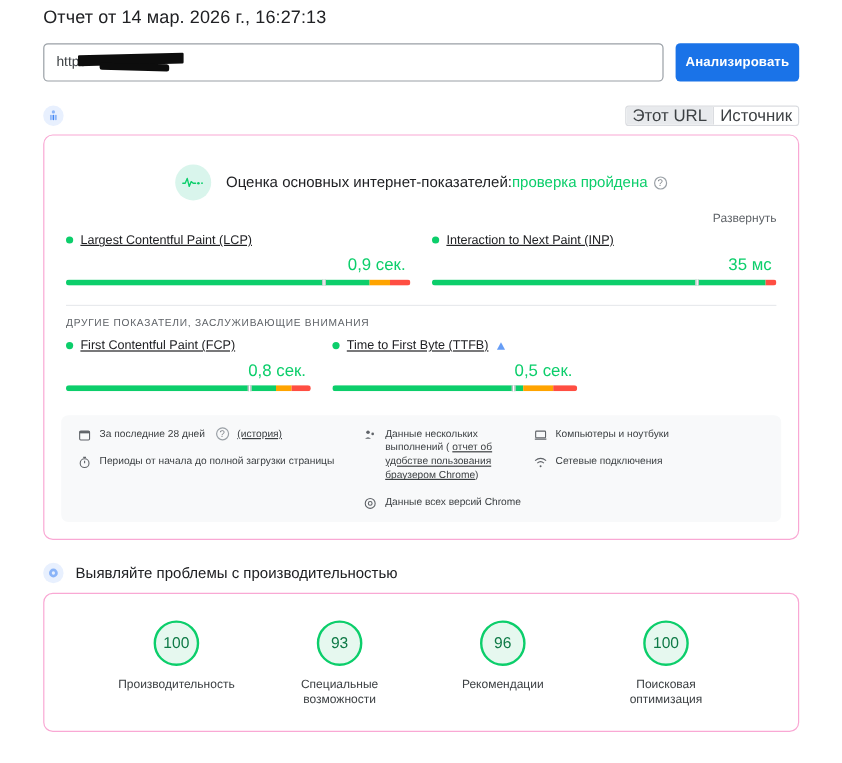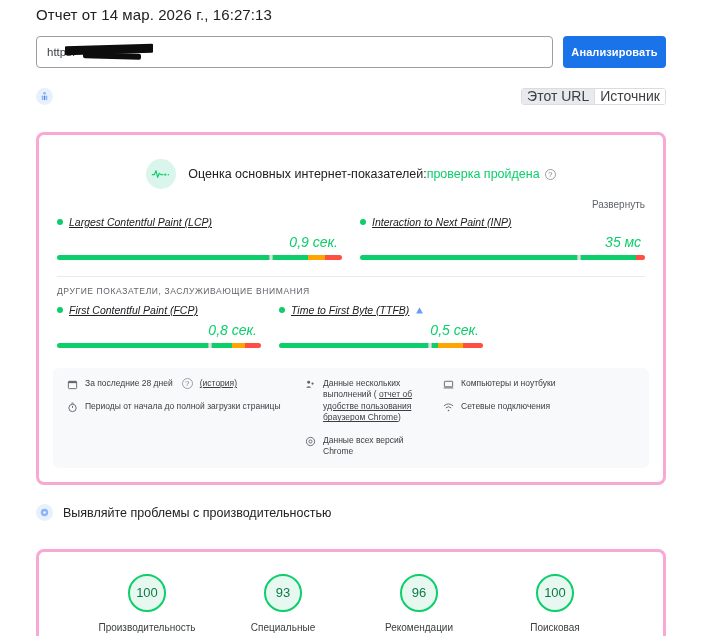--- a/index.html
+++ b/index.html
@@ -138,23 +138,23 @@
     padding: 0 5px;
     display: flex; align-items: center;
     cursor: pointer;
     background: #fff;
   }
   .scope-toggle div.sel { background: #e8eaed; }
   .scope-toggle div + div { border-left: 1px solid #dadce0; }
 
   
   .card {
-    border: 3px solid #f9a8d4;
+    border: 1px solid #f9a8d4;
     border-radius: 8px;
-    margin-top: 24px;
+    margin-top: 4px;
     background: #fff;
     position: relative;
   }
 
   .cwv-banner {
     display: flex;
     align-items: center;
     justify-content: center;
     gap: 12px;
     padding: 24px 0 4px 0;
@@ -187,21 +187,21 @@
     padding: 6px 18px 0 0;
     cursor: pointer;
   }
 
   
   .metrics-row {
     display: flex;
     padding: 6px 18px 4px 18px;
     gap: 18px;
   }
-  .metric { flex: 1; font-style: italic; }
+  .metric { flex: 1; }
   .metric.half { flex: 0 0 204px; }
   .metric-label {
     display: flex;
     align-items: center;
     gap: 6px;
     font-size: 10.5px;
   }
   .m-dot {
     width: 6px; height: 6px;
     border-radius: 50%;

